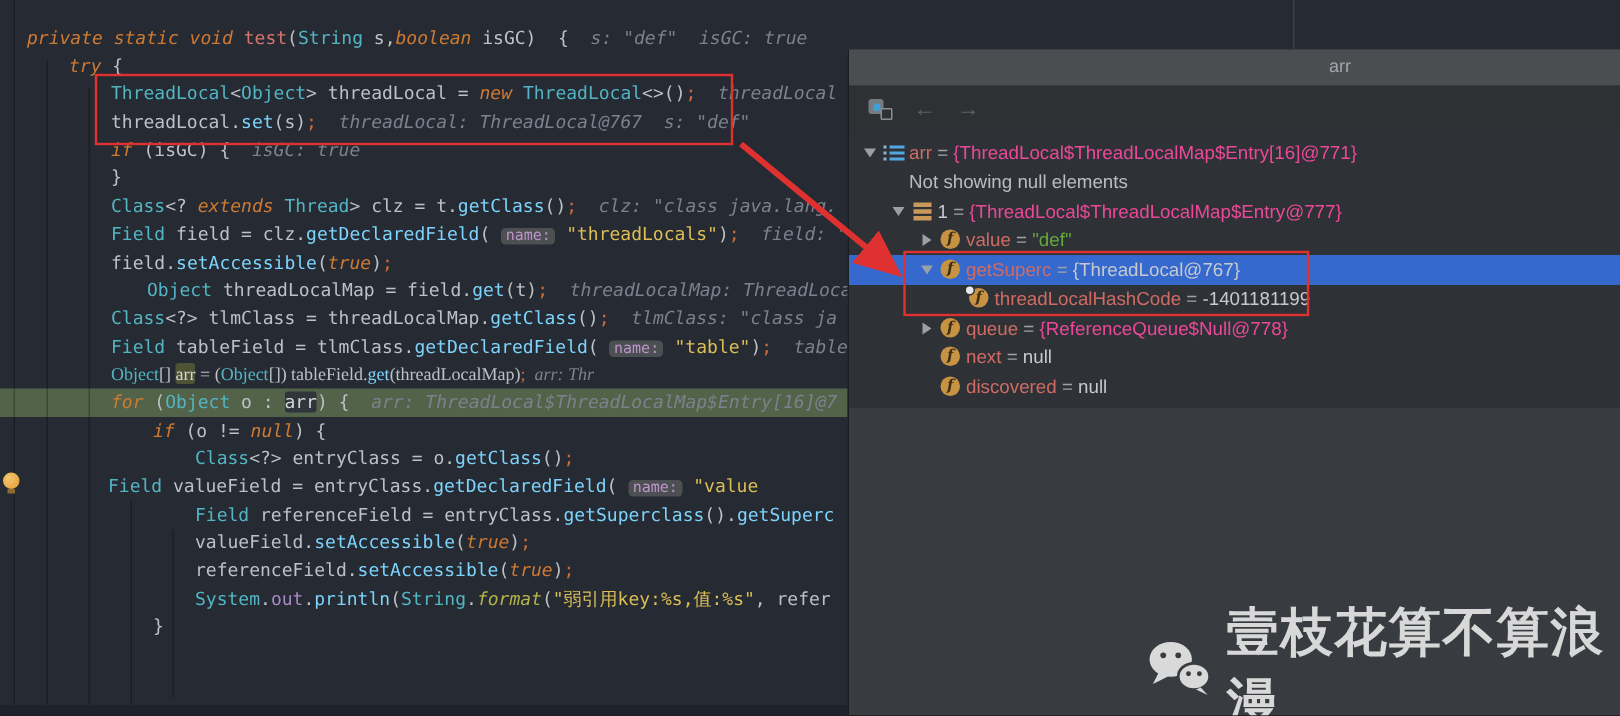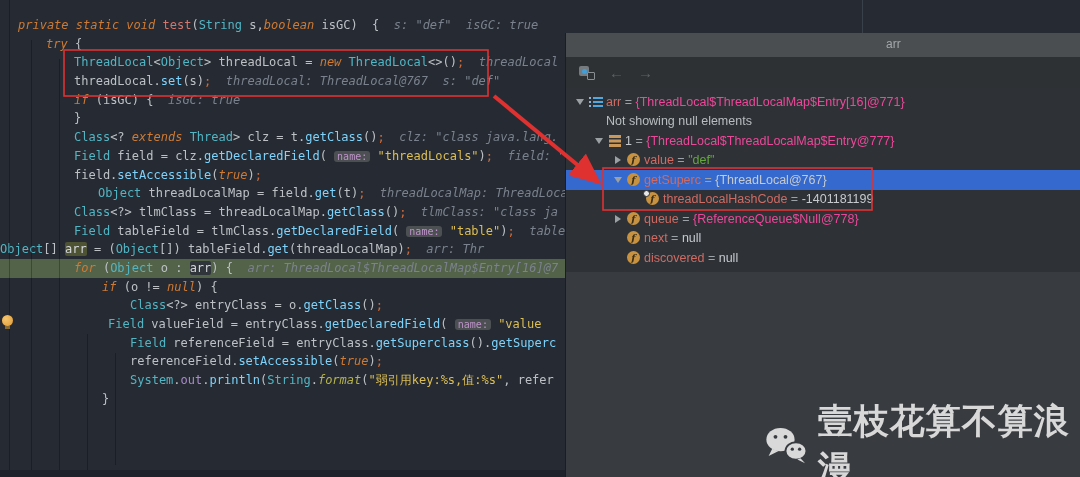--- a/index.html
+++ b/index.html
@@ -99,26 +99,27 @@
         <div class="code-line" style="padding-left: 74px;"><span class="s-ty">ThreadLocal</span><span class="s-pl">&lt;</span><span class="s-ty">Object</span><span class="s-pl">&gt; threadLocal = </span><span class="s-kw">new</span><span class="s-pl"> </span><span class="s-ty">ThreadLocal</span><span class="s-pl">&lt;&gt;()</span><span class="s-sc">;</span><span class="s-hint">  threadLocal</span></div>
         <div class="code-line" style="padding-left: 74px;"><span class="s-pl">threadLocal.</span><span class="s-fn">set</span><span class="s-pl">(s)</span><span class="s-sc">;</span><span class="s-hint">  threadLocal: ThreadLocal@767  s: "def"</span></div>
         <div class="code-line" style="padding-left: 74px;"><span class="s-kw">if</span><span class="s-pl"> (isGC) {</span><span class="s-hint">  isGC: true</span></div>
         <div class="code-line" style="padding-left: 74px;"><span class="s-pl">}</span></div>
         <div class="code-line" style="padding-left: 74px;"><span class="s-ty">Class</span><span class="s-pl">&lt;? </span><span class="s-kw">extends</span><span class="s-pl"> </span><span class="s-ty">Thread</span><span class="s-pl">&gt; clz = t.</span><span class="s-fn">getClass</span><span class="s-pl">()</span><span class="s-sc">;</span><span class="s-hint">  clz: "class java.lang.</span></div>
         <div class="code-line" style="padding-left: 74px;"><span class="s-ty">Field</span><span class="s-pl"> field = clz.</span><span class="s-fn">getDeclaredField</span><span class="s-pl">( </span><span class="s-badge">name:</span><span class="s-pl"> </span><span class="s-st">"threadLocals"</span><span class="s-pl">)</span><span class="s-sc">;</span><span class="s-hint">  field: "</span></div>
         <div class="code-line" style="padding-left: 74px;"><span class="s-pl">field.</span><span class="s-fn">setAccessible</span><span class="s-pl">(</span><span class="s-kw">true</span><span class="s-pl">)</span><span class="s-sc">;</span></div>
         <div class="code-line" style="padding-left: 98px;"><span class="s-ty">Object</span><span class="s-pl"> threadLocalMap = field.</span><span class="s-fn">get</span><span class="s-pl">(t)</span><span class="s-sc">;</span><span class="s-hint">  threadLocalMap: ThreadLocal$</span></div>
         <div class="code-line" style="padding-left: 74px;"><span class="s-ty">Class</span><span class="s-pl">&lt;?&gt; tlmClass = threadLocalMap.</span><span class="s-fn">getClass</span><span class="s-pl">()</span><span class="s-sc">;</span><span class="s-hint">  tlmClass: "class ja</span></div>
         <div class="code-line" style="padding-left: 74px;"><span class="s-ty">Field</span><span class="s-pl"> tableField = tlmClass.</span><span class="s-fn">getDeclaredField</span><span class="s-pl">( </span><span class="s-badge">name:</span><span class="s-pl"> </span><span class="s-st">"table"</span><span class="s-pl">)</span><span class="s-sc">;</span><span class="s-hint">  table</span></div>
-        <div class="code-line" style=""><span class="s-ty">Object</span><span class="s-pl">[] </span><span class="s-hlA">arr</span><span class="s-pl"> = (</span><span class="s-ty">Object</span><span class="s-pl">[]) tableField.</span><span class="s-fn">get</span><span class="s-pl">(threadLocalMap)</span><span class="s-sc">;</span><span class="s-hint">  arr: Thr</span></div>
+        <div class="code-line" style="padding-left: 74px; font-family: Liberation Serif, serif;"><span class="s-ty">Object</span><span class="s-pl">[] </span><span class="s-hlA">arr</span><span class="s-pl"> = (</span><span class="s-ty">Object</span><span class="s-pl">[]) tableField.</span><span class="s-fn">get</span><span class="s-pl">(threadLocalMap)</span><span class="s-sc">;</span><span class="s-hint">  arr: Thr</span></div>
         <div class="code-line exec" style="padding-left: 74px;"><span class="s-kw">for</span><span class="s-pl"> (</span><span class="s-ty">Object</span><span class="s-pl"> o : </span><span class="s-hlB">arr</span><span class="s-pl">) {</span><span class="s-hint">  arr: ThreadLocal$ThreadLocalMap$Entry[16]@7</span></div>
         <div class="code-line" style="padding-left: 102px;"><span class="s-kw">if</span><span class="s-pl"> (o != </span><span class="s-kw">null</span><span class="s-pl">) {</span></div>
         <div class="code-line" style="padding-left: 130px;"><span class="s-ty">Class</span><span class="s-pl">&lt;?&gt; entryClass = o.</span><span class="s-fn">getClass</span><span class="s-pl">()</span><span class="s-sc">;</span></div>
-        <div class="code-line" style="padding-left: 108px;"><span class="s-ty">Field</span><span class="s-pl"> valueField = entryClass.</span><span class="s-fn">getDeclaredField</span><span class="s-pl">( </span><span class="s-badge">name:</span><span class="s-pl"> </span><span class="s-st">"value</span></div>
+        <div class="code-line" style="padding-left: 72px;"><span class="s-ty">Field</span><span class="s-pl"> valueField = entryClass.</span><span class="s-fn">getDeclaredField</span><span class="s-pl">( </span><span class="s-badge">name:</span><span class="s-pl"> </span><span class="s-st">"value</span></div>
         <div class="code-line" style="padding-left: 130px;"><span class="s-ty">Field</span><span class="s-pl"> referenceField = entryClass.</span><span class="s-fn">getSuperclass</span><span class="s-pl">().</span><span class="s-fn">getSuperc</span></div>
+        <div class="code-line" style="padding-left: 130px;"><span class="s-pl">valueField.</span><span class="s-fn">setAccessible</span><span class="s-pl">(</span><span class="s-kw">true</span><span class="s-pl">)</span><span class="s-sc">;</span></div>
         <div class="code-line" style="padding-left: 130px;"><span class="s-pl">referenceField.</span><span class="s-fn">setAccessible</span><span class="s-pl">(</span><span class="s-kw">true</span><span class="s-pl">)</span><span class="s-sc">;</span></div>
         <div class="code-line" style="padding-left: 130px;"><span class="s-ty">System</span><span class="s-pl">.</span><span class="s-field">out</span><span class="s-pl">.</span><span class="s-fn">println</span><span class="s-pl">(</span><span class="s-ty">String</span><span class="s-pl">.</span><span class="s-fni">format</span><span class="s-pl">(</span><span class="s-st">"弱引用key:%s,值:%s"</span><span class="s-pl">, refer</span></div>
         <div class="code-line" style="padding-left: 102px;"><span class="s-pl">}</span></div>
       </div>
     <div class="vline" id="gutter-line"></div>
     <div class="vline" id="guide1"></div>
     <div class="vline" id="guide2"></div>
     <div class="vline" id="guide3"></div>
     <div class="vline" id="guide4"></div>
     <div id="margin-guide"></div>

